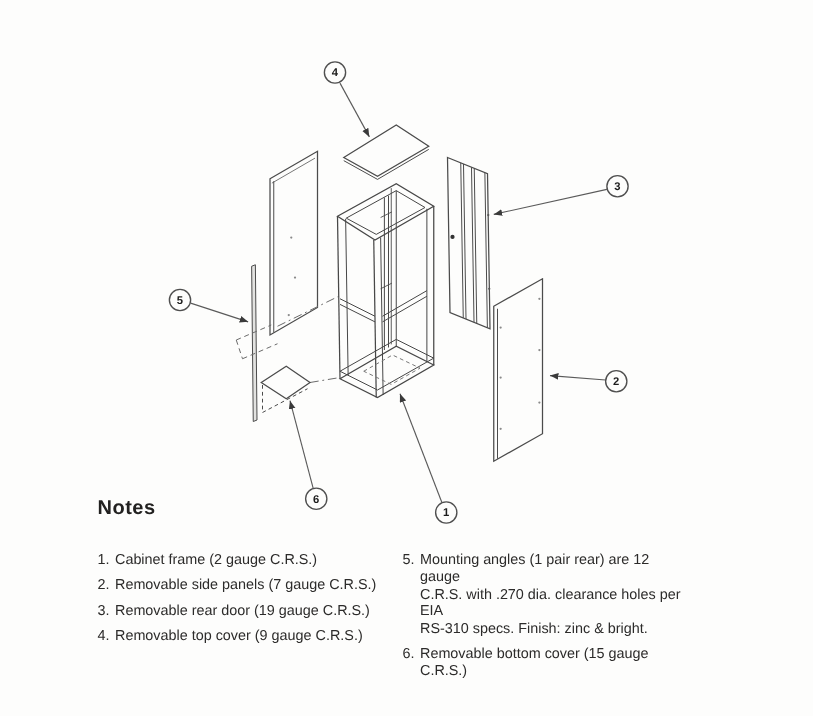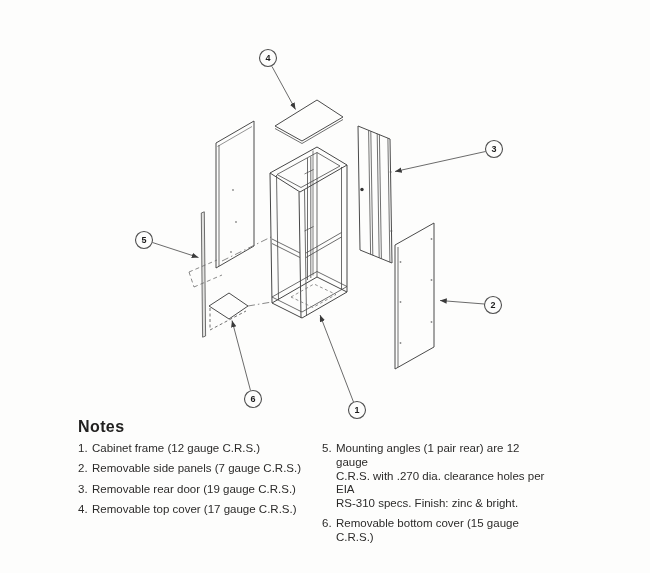--- a/index.html
+++ b/index.html
@@ -11,21 +11,21 @@
     overflow: hidden;
     font-family: "Liberation Sans", sans-serif;
   }
   .diagram-svg {
     position: absolute;
     left: 0; top: 0;
     width: 650px; height: 573px;
   }
   .notes-heading {
     position: absolute;
-    left: 78px; top: 418px;
+    left: 78px; top: 398px;
     font-size: 16px;
     font-weight: bold;
     color: #222120;
     letter-spacing: 0.4px;
   }
   .notes-col {
     position: absolute;
     top: 442px;
     color: #2c2b2a;
     font-size: 11.5px;
@@ -181,33 +181,33 @@
       <circle cx="253" cy="399" r="8.5" fill="#fdfdfc" stroke="#4f4f4f" stroke-width="1.1"></circle>
       <text class="callout-num" x="253" y="402.2" text-anchor="middle">6</text>
     </g>
   </svg>
 
   <div class="notes-heading">Notes</div>
 
   <div class="notes-col left">
     <div class="note-item">
       <span class="note-num">1.</span>
-      <span class="note-text">Cabinet frame (12 gauge C.R.S.)</span>
+      <span class="note-text">Cabinet frame (2 gauge C.R.S.)</span>
     </div>
     <div class="note-item">
       <span class="note-num">2.</span>
       <span class="note-text">Removable side panels (7 gauge C.R.S.)</span>
     </div>
     <div class="note-item">
       <span class="note-num">3.</span>
       <span class="note-text">Removable rear door (19 gauge C.R.S.)</span>
     </div>
     <div class="note-item">
       <span class="note-num">4.</span>
-      <span class="note-text">Removable top cover (17 gauge C.R.S.)</span>
+      <span class="note-text">Removable top cover (9 gauge C.R.S.)</span>
     </div>
   </div>
 
   <div class="notes-col right">
     <div class="note-item">
       <span class="note-num">5.</span>
       <span class="note-text">Mounting angles (1 pair rear) are 12 gauge
 C.R.S. with .270 dia. clearance holes per EIA
 RS-310 specs. Finish: zinc &amp; bright.</span>
     </div>

